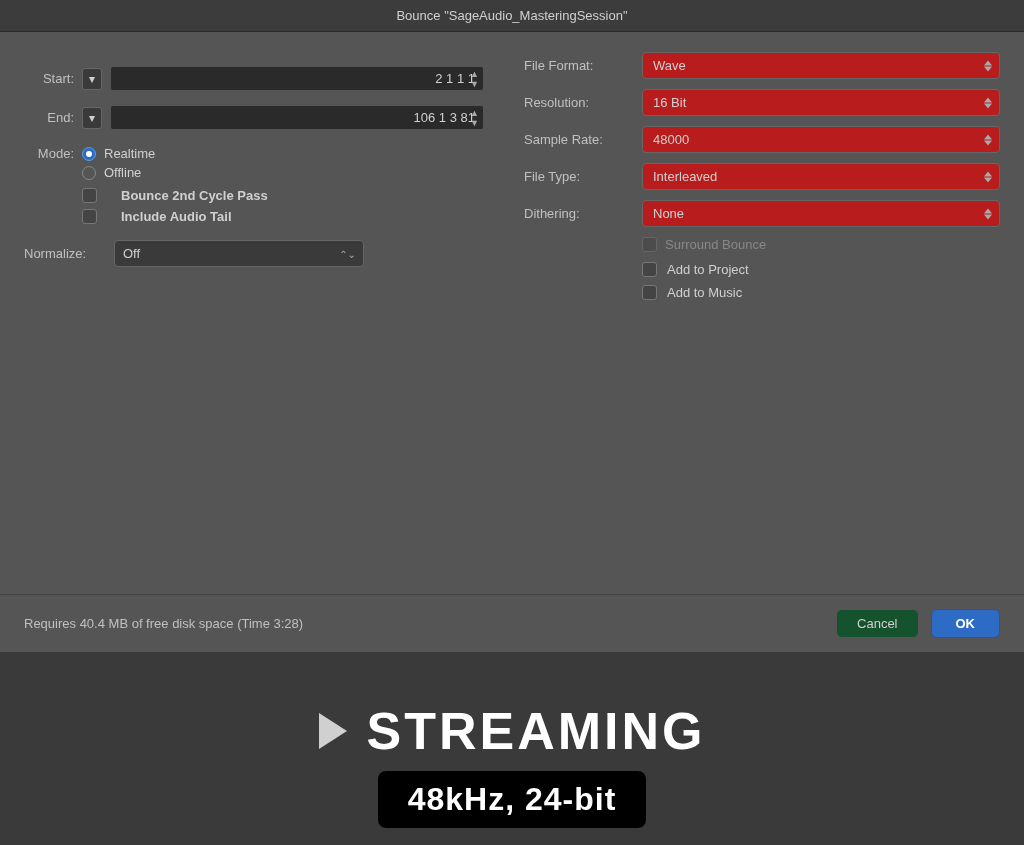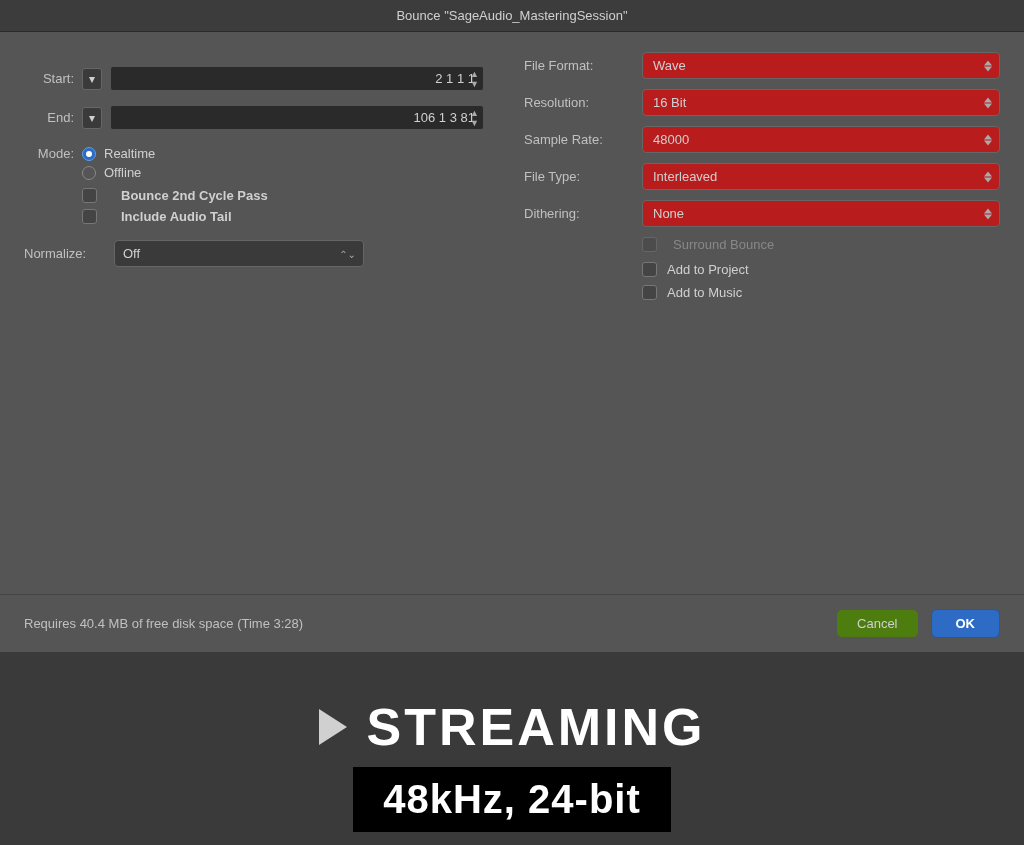--- a/index.html
+++ b/index.html
@@ -355,21 +355,21 @@
     }
 
     .spinner-down {
       border-top: 5px solid #aaa;
     }
 
     
     .surround-bounce-row {
       display: flex;
       align-items: center;
-      gap: 16px;
+      gap: 8px;
       margin-left: 118px;
       margin-top: 6px;
       margin-bottom: 10px;
     }
 
     .surround-label {
       color: #888;
       font-size: 13px;
     }
 
@@ -414,21 +414,21 @@
       color: #c0c0c0;
       font-size: 13px;
     }
 
     .button-group {
       display: flex;
       gap: 12px;
     }
 
     .btn-cancel {
-      background: #4d7c0f;
+      background: #14532d;
       border: 1px solid #555;
       border-radius: 6px;
       padding: 6px 20px;
       color: #d0d0d0;
       font-size: 13px;
       cursor: pointer;
     }
 
     .btn-ok {
       background: #2d6bc4;
@@ -470,24 +470,24 @@
     .streaming-text {
       color: white;
       font-size: 52px;
       font-weight: 900;
       letter-spacing: 3px;
     }
 
     .bit-rate-badge {
       background: black;
       color: white;
-      font-size: 40px;
+      font-size: 32px;
       font-weight: 700;
       padding: 10px 30px;
-      border-radius: 0;
+      border-radius: 8px;
       letter-spacing: 1px;
     }
   </style>
 </head>
 <body>
 
 <div class="title-bar">
   <span>Bounce "SageAudio_MasteringSession"</span>
 </div>
 

